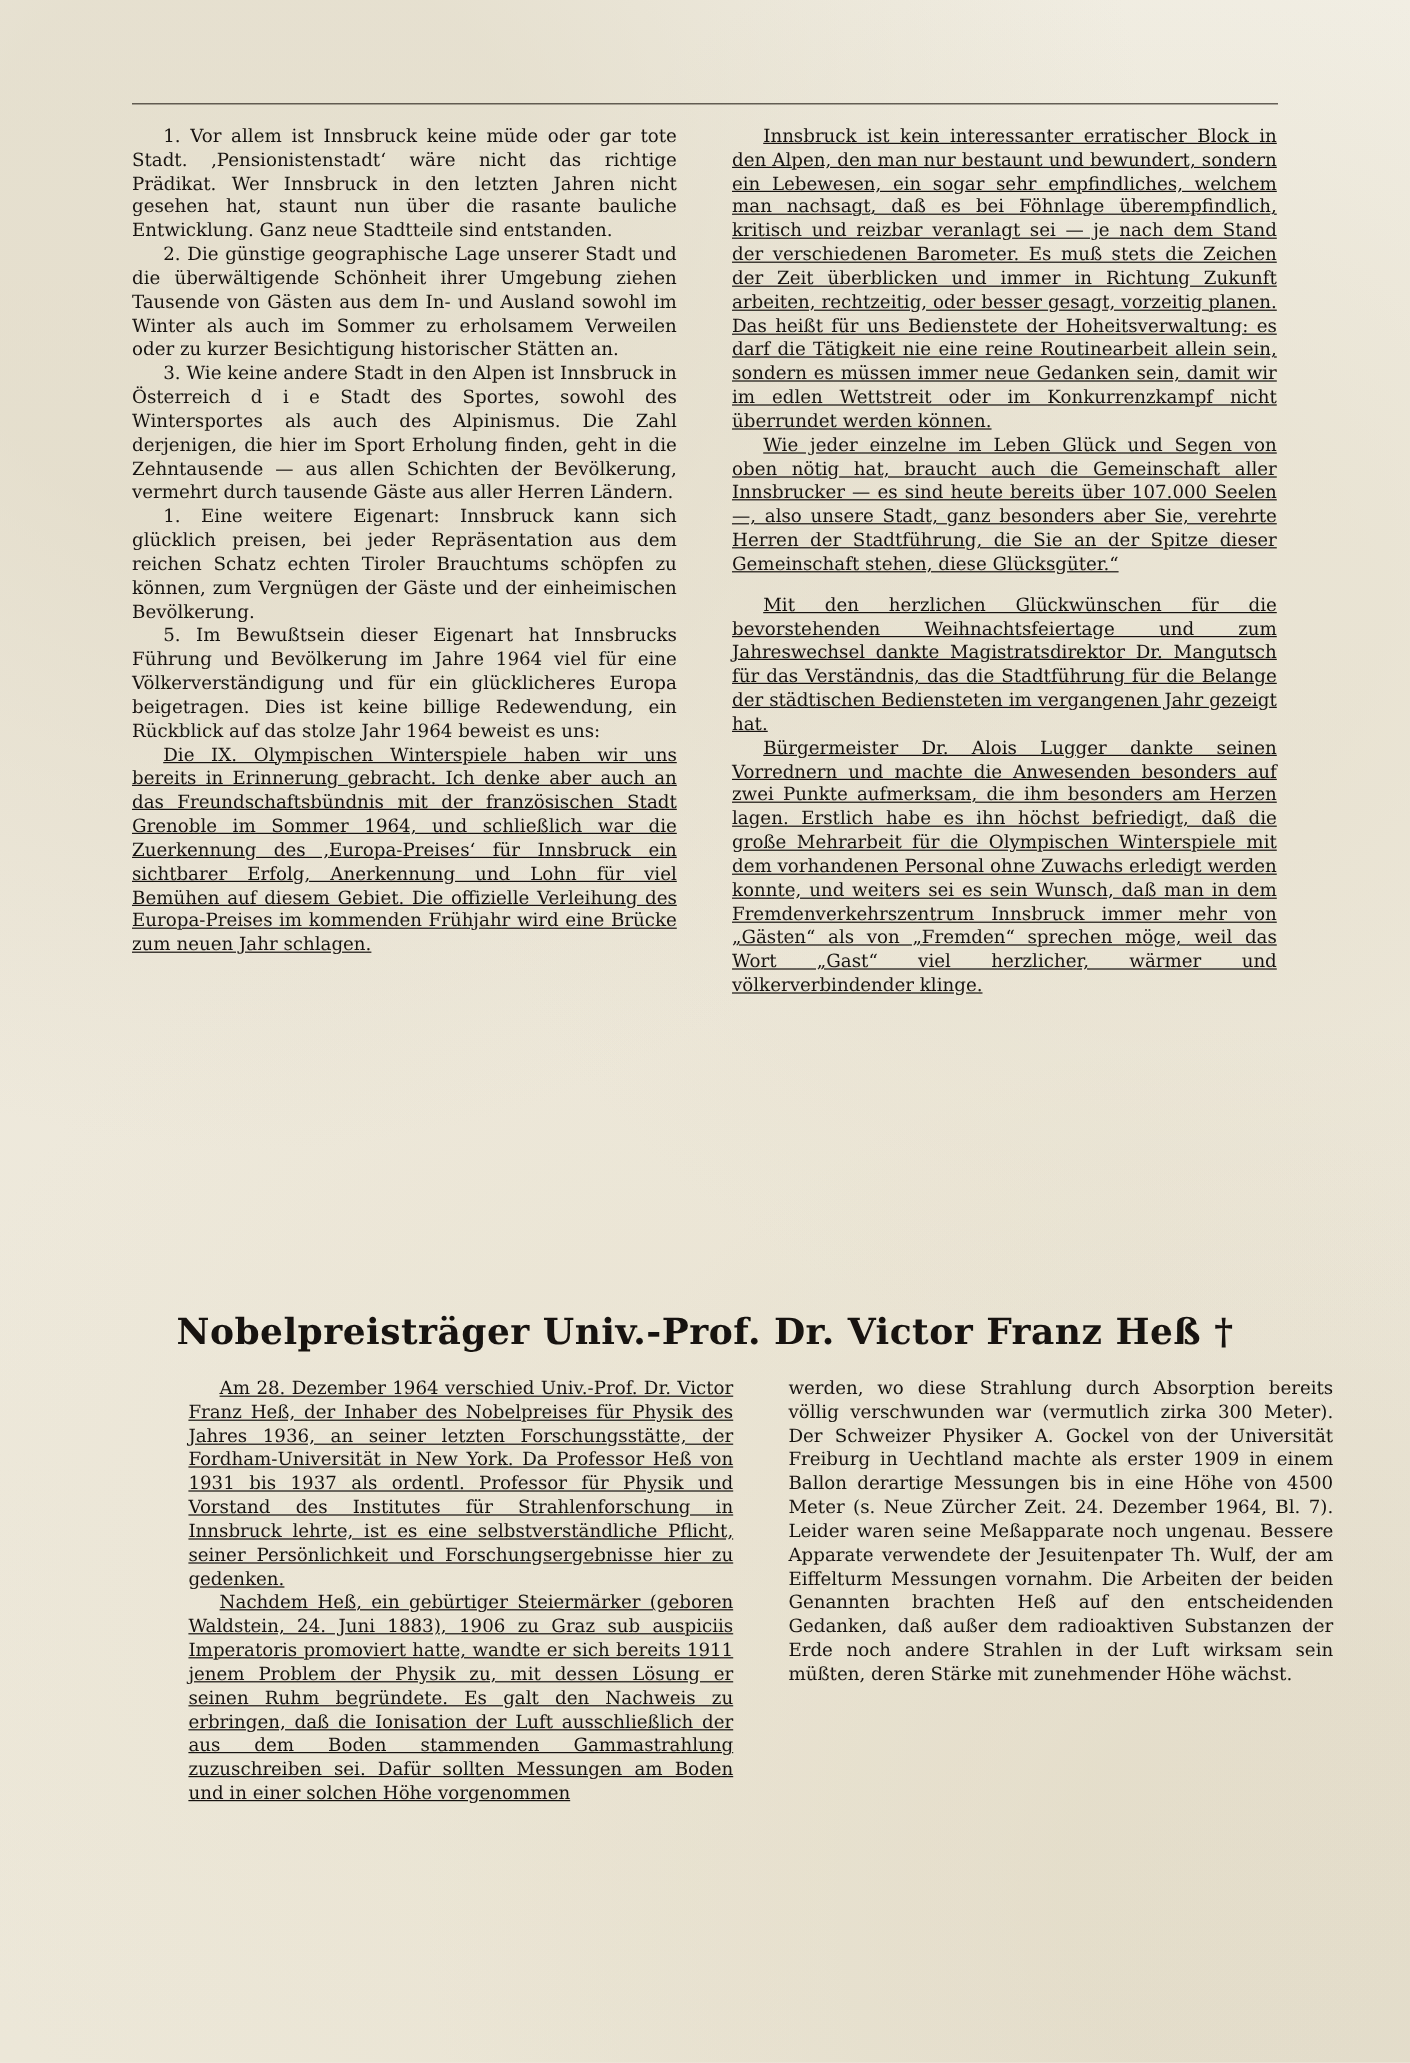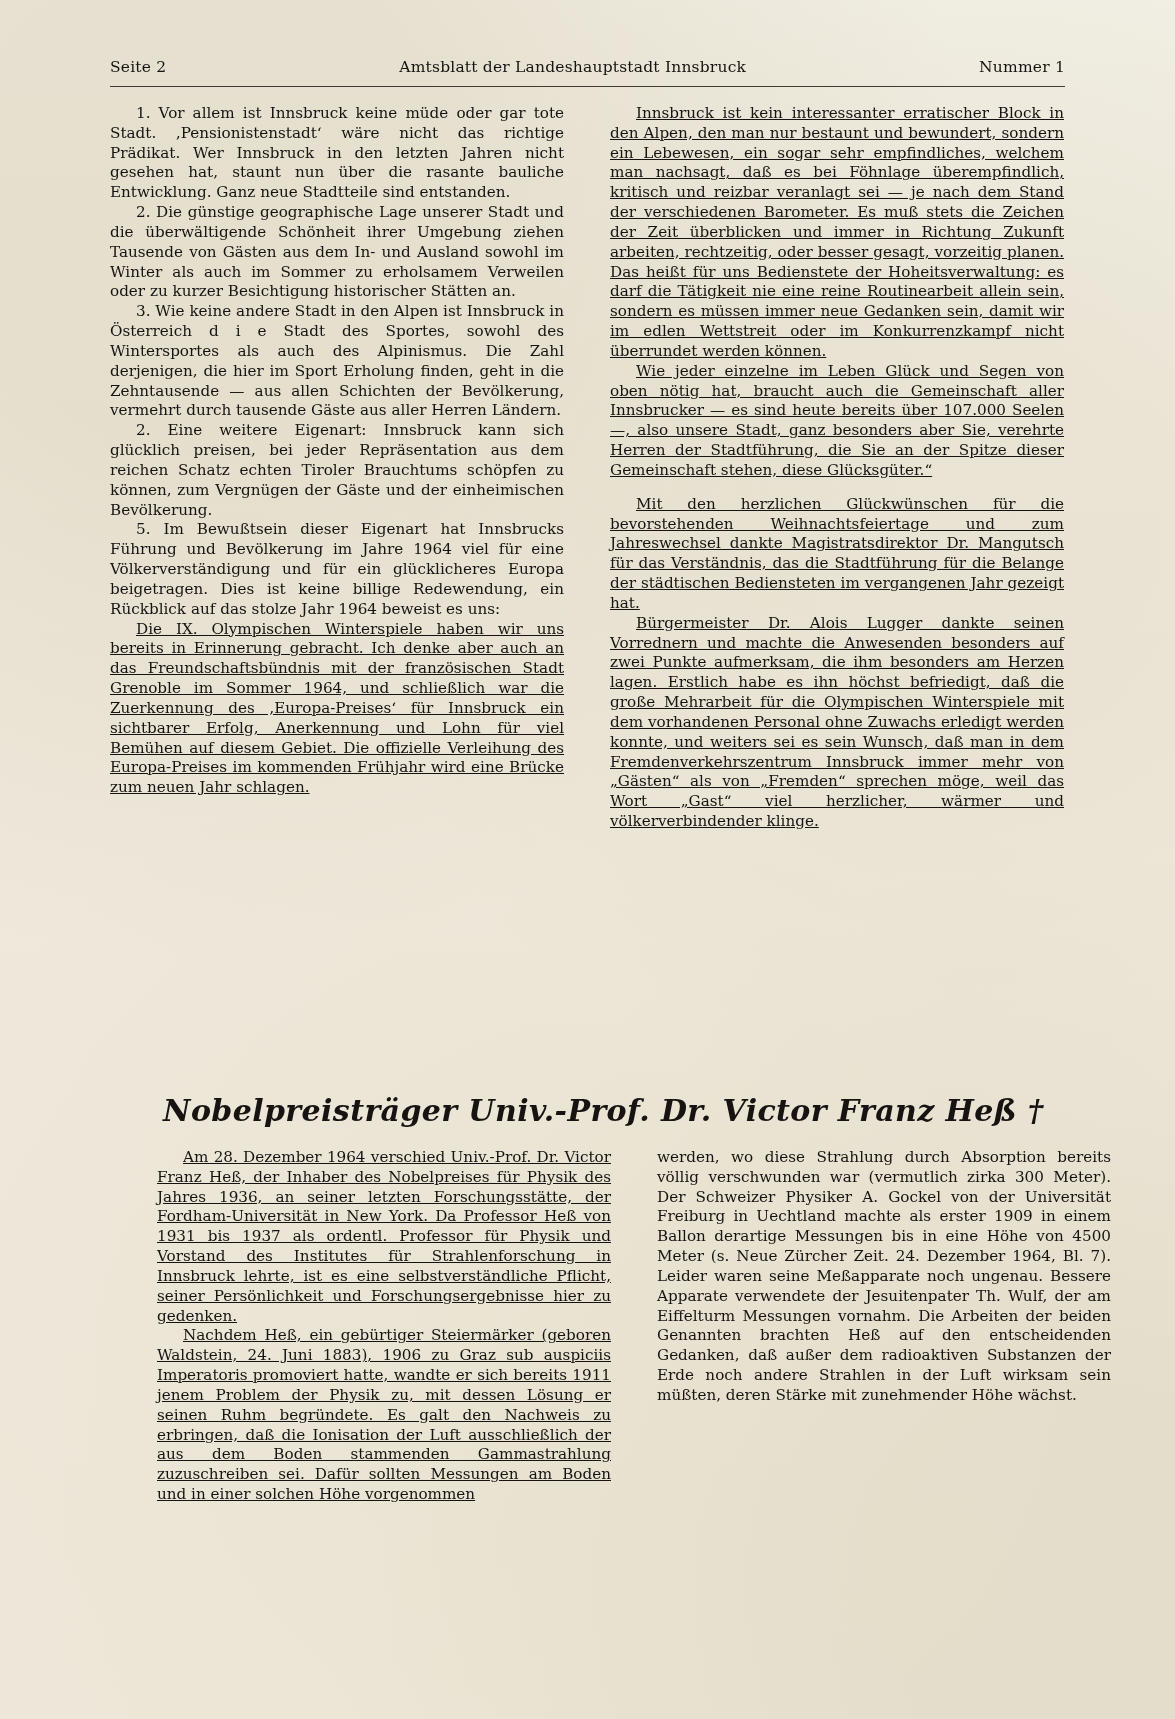--- a/index.html
+++ b/index.html
@@ -75,25 +75,24 @@
     line-height: 1.305;
     text-align: justify;
     text-justify: inter-word;
     hyphens: manual;
   }
   p.indent { text-indent: 26px; text-decoration: underline; }
   p.num { text-indent: 26px; }
   
   .headline-wrap {
     position: absolute;
-    left: 126px;
+    left: 110px;
     top: 1093px;
     width: 955px;
     text-align: center;
-    font-style: italic;
   }
   .headline {
     font-family: "DejaVu Serif", serif;
     font-weight: 700;
     font-size: 30px;
     letter-spacing: 0.4px;
     white-space: nowrap;
   }
   .lower-columns {
     position: absolute;
@@ -104,33 +103,28 @@
     gap: 46px;
     margin-left: 47px;
   }
 </style>
 </head>
 <body>
 
 <div class="page">
   <div class="paper-grain"></div>
 
-  <div class="running-head">
-    <span>Seite 2</span>
-    <span class="center">Amtsblatt der Landeshauptstadt Innsbruck</span>
-    <span>Nummer 1</span>
-  </div>
   <div class="rule"></div>
 
   <div class="columns">
     <div class="col">
       <p class="num">1. Vor allem ist Innsbruck keine müde oder gar tote Stadt. ‚Pensionistenstadt‘ wäre nicht das richtige Prädikat. Wer Innsbruck in den letzten Jahren nicht gesehen hat, staunt nun über die rasante bauliche Entwicklung. Ganz neue Stadtteile sind entstanden.</p>
       <p class="num">2. Die günstige geographische Lage unserer Stadt und die überwältigende Schönheit ihrer Umgebung ziehen Tausende von Gästen aus dem In- und Ausland sowohl im Winter als auch im Sommer zu erholsamem Verweilen oder zu kurzer Besichtigung historischer Stätten an.</p>
       <p class="num">3. Wie keine andere Stadt in den Alpen ist Innsbruck in Österreich d i e Stadt des Sportes, sowohl des Wintersportes als auch des Alpinismus. Die Zahl derjenigen, die hier im Sport Erholung finden, geht in die Zehntausende — aus allen Schichten der Bevölkerung, vermehrt durch tausende Gäste aus aller Herren Ländern.</p>
-      <p class="num">2. Eine weitere Eigenart: Innsbruck kann sich glücklich preisen, bei jeder Repräsentation aus dem reichen Schatz echten Tiroler Brauchtums schöpfen zu können, zum Vergnügen der Gäste und der einheimischen Bevölkerung.</p>
+      <p class="num">1. Eine weitere Eigenart: Innsbruck kann sich glücklich preisen, bei jeder Repräsentation aus dem reichen Schatz echten Tiroler Brauchtums schöpfen zu können, zum Vergnügen der Gäste und der einheimischen Bevölkerung.</p>
       <p class="num">5. Im Bewußtsein dieser Eigenart hat Innsbrucks Führung und Bevölkerung im Jahre 1964 viel für eine Völkerverständigung und für ein glücklicheres Europa beigetragen. Dies ist keine billige Redewendung, ein Rückblick auf das stolze Jahr 1964 beweist es uns:</p>
       <p class="indent">Die IX. Olympischen Winterspiele haben wir uns bereits in Erinnerung gebracht. Ich denke aber auch an das Freundschaftsbündnis mit der französischen Stadt Grenoble im Sommer 1964, und schließlich war die Zuerkennung des ‚Europa-Preises‘ für Innsbruck ein sichtbarer Erfolg, Anerkennung und Lohn für viel Bemühen auf diesem Gebiet. Die offizielle Verleihung des Europa-Preises im kommenden Frühjahr wird eine Brücke zum neuen Jahr schlagen.</p>
     </div>
     <div class="col">
       <p class="indent">Innsbruck ist kein interessanter erratischer Block in den Alpen, den man nur bestaunt und bewundert, sondern ein Lebewesen, ein sogar sehr empfindliches, welchem man nachsagt, daß es bei Föhnlage überempfindlich, kritisch und reizbar veranlagt sei — je nach dem Stand der verschiedenen Barometer. Es muß stets die Zeichen der Zeit überblicken und immer in Richtung Zukunft arbeiten, rechtzeitig, oder besser gesagt, vorzeitig planen. Das heißt für uns Bedienstete der Hoheitsverwaltung: es darf die Tätigkeit nie eine reine Routinearbeit allein sein, sondern es müssen immer neue Gedanken sein, damit wir im edlen Wettstreit oder im Konkurrenzkampf nicht überrundet werden können.</p>
       <p class="indent">Wie jeder einzelne im Leben Glück und Segen von oben nötig hat, braucht auch die Gemeinschaft aller Innsbrucker — es sind heute bereits über 107.000 Seelen —, also unsere Stadt, ganz besonders aber Sie, verehrte Herren der Stadtführung, die Sie an der Spitze dieser Gemeinschaft stehen, diese Glücksgüter.“</p>
       <p class="indent" style="margin-top:14px">Mit den herzlichen Glückwünschen für die bevorstehenden Weihnachtsfeiertage und zum Jahreswechsel dankte Magistratsdirektor Dr. Mangutsch für das Verständnis, das die Stadtführung für die Belange der städtischen Bediensteten im vergangenen Jahr gezeigt hat.</p>
       <p class="indent">Bürgermeister Dr. Alois Lugger dankte seinen Vorrednern und machte die Anwesenden besonders auf zwei Punkte aufmerksam, die ihm besonders am Herzen lagen. Erstlich habe es ihn höchst befriedigt, daß die große Mehrarbeit für die Olympischen Winterspiele mit dem vorhandenen Personal ohne Zuwachs erledigt werden konnte, und weiters sei es sein Wunsch, daß man in dem Fremdenverkehrszentrum Innsbruck immer mehr von „Gästen“ als von „Fremden“ sprechen möge, weil das Wort „Gast“ viel herzlicher, wärmer und völkerverbindender klinge.</p>
     </div>
   </div>

